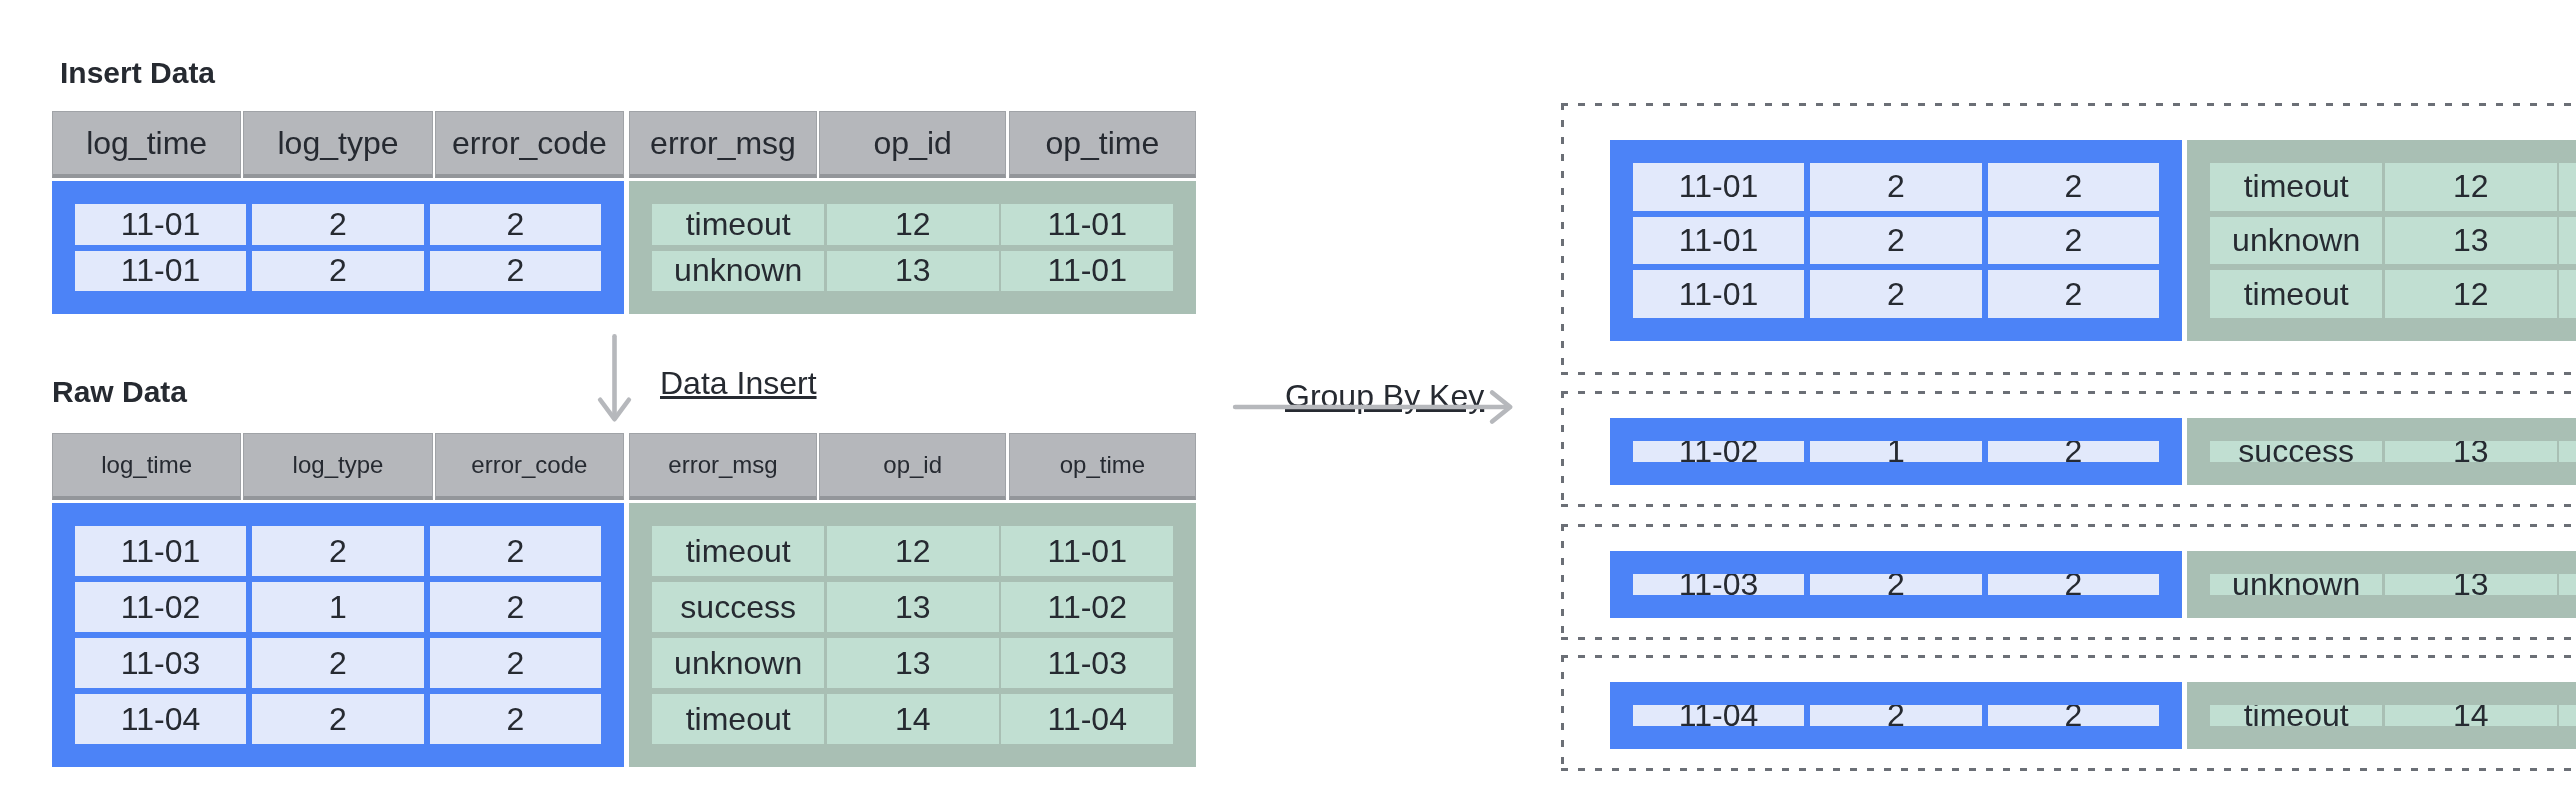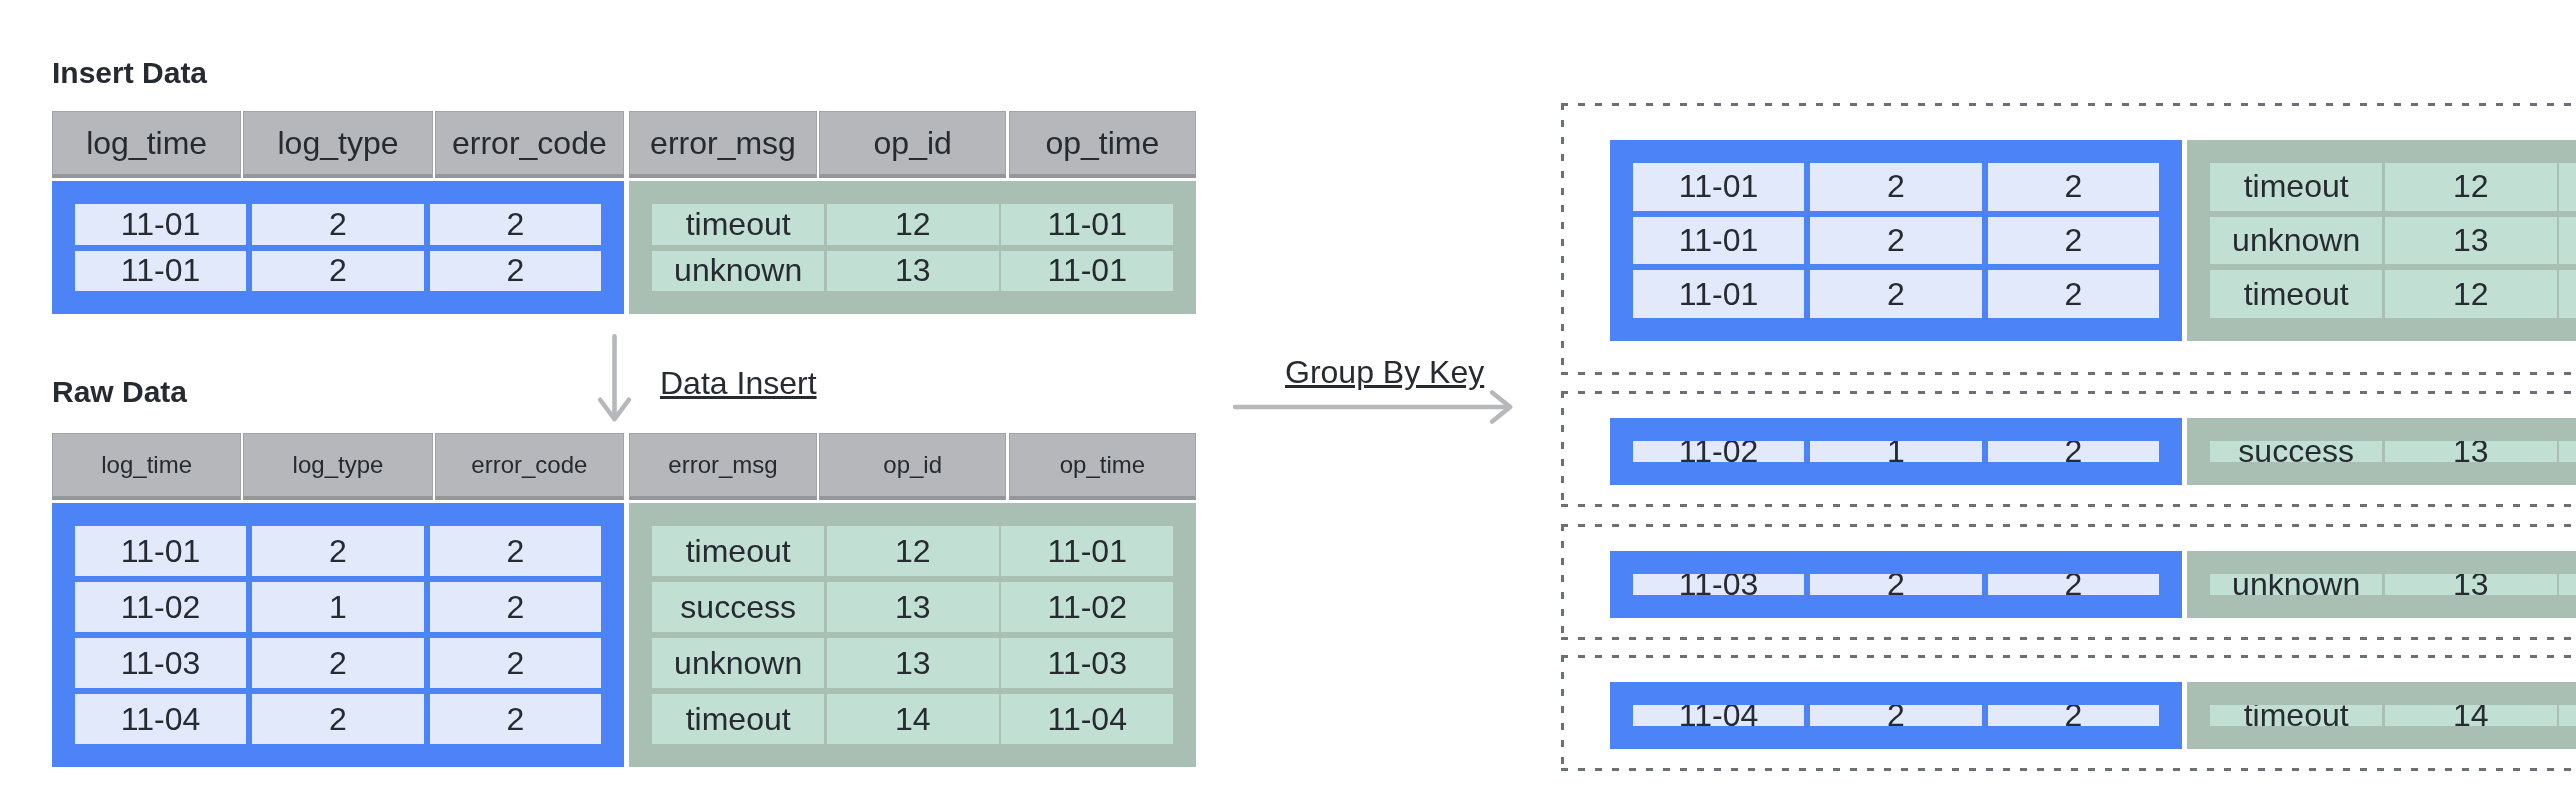--- a/index.html
+++ b/index.html
@@ -88,21 +88,21 @@
     fill:none;
     stroke-linecap:round;
     stroke-linejoin:round;
   }
 </style>
 </head>
 <body>
 
 <div class="canvas">
 
-  <div class="section-title" style="left:52px;top:58px">Insert Data</div>
+  <div class="section-title" style="left:60px;top:58px">Insert Data</div>
 
   <div class="tablewrap" style="left:52px;top:111px">
     <div class="tcol" style="width:572px">
       <div class="hdr hdr-lg">
           <div class="cell">log_time</div>
           <div class="cell">log_type</div>
           <div class="cell">error_code</div>
         </div>
       <div class="block key-block rows-2" style="height:133px">
           <div class="cell">11-01</div>
@@ -176,21 +176,21 @@
           <div class="cell">unknown</div>
           <div class="cell">13</div>
           <div class="cell">11-03</div>
           <div class="cell">timeout</div>
           <div class="cell">14</div>
           <div class="cell">11-04</div>
         </div>
     </div>
   </div>
 
-  <div class="flow-label" style="left:1285px;top:356px">Group By Key</div>
+  <div class="flow-label" style="left:1285px;top:380px">Group By Key</div>
   <svg class="arrow" style="left:1231px;top:381px" width="289" height="52" viewBox="0 0 560 100">
     <line x1="8" y1="50" x2="536" y2="50"></line>
     <polyline points="506,22 541,50 506,78"></polyline>
   </svg>
 
   <div class="group-box" style="top:103px;height:272px">
     <div class="tablewrap inner" style="left:49px;top:37px">
       <div class="block key-block rows-3" style="width:572px;height:201px">
           <div class="cell">11-01</div>
           <div class="cell">2</div>

